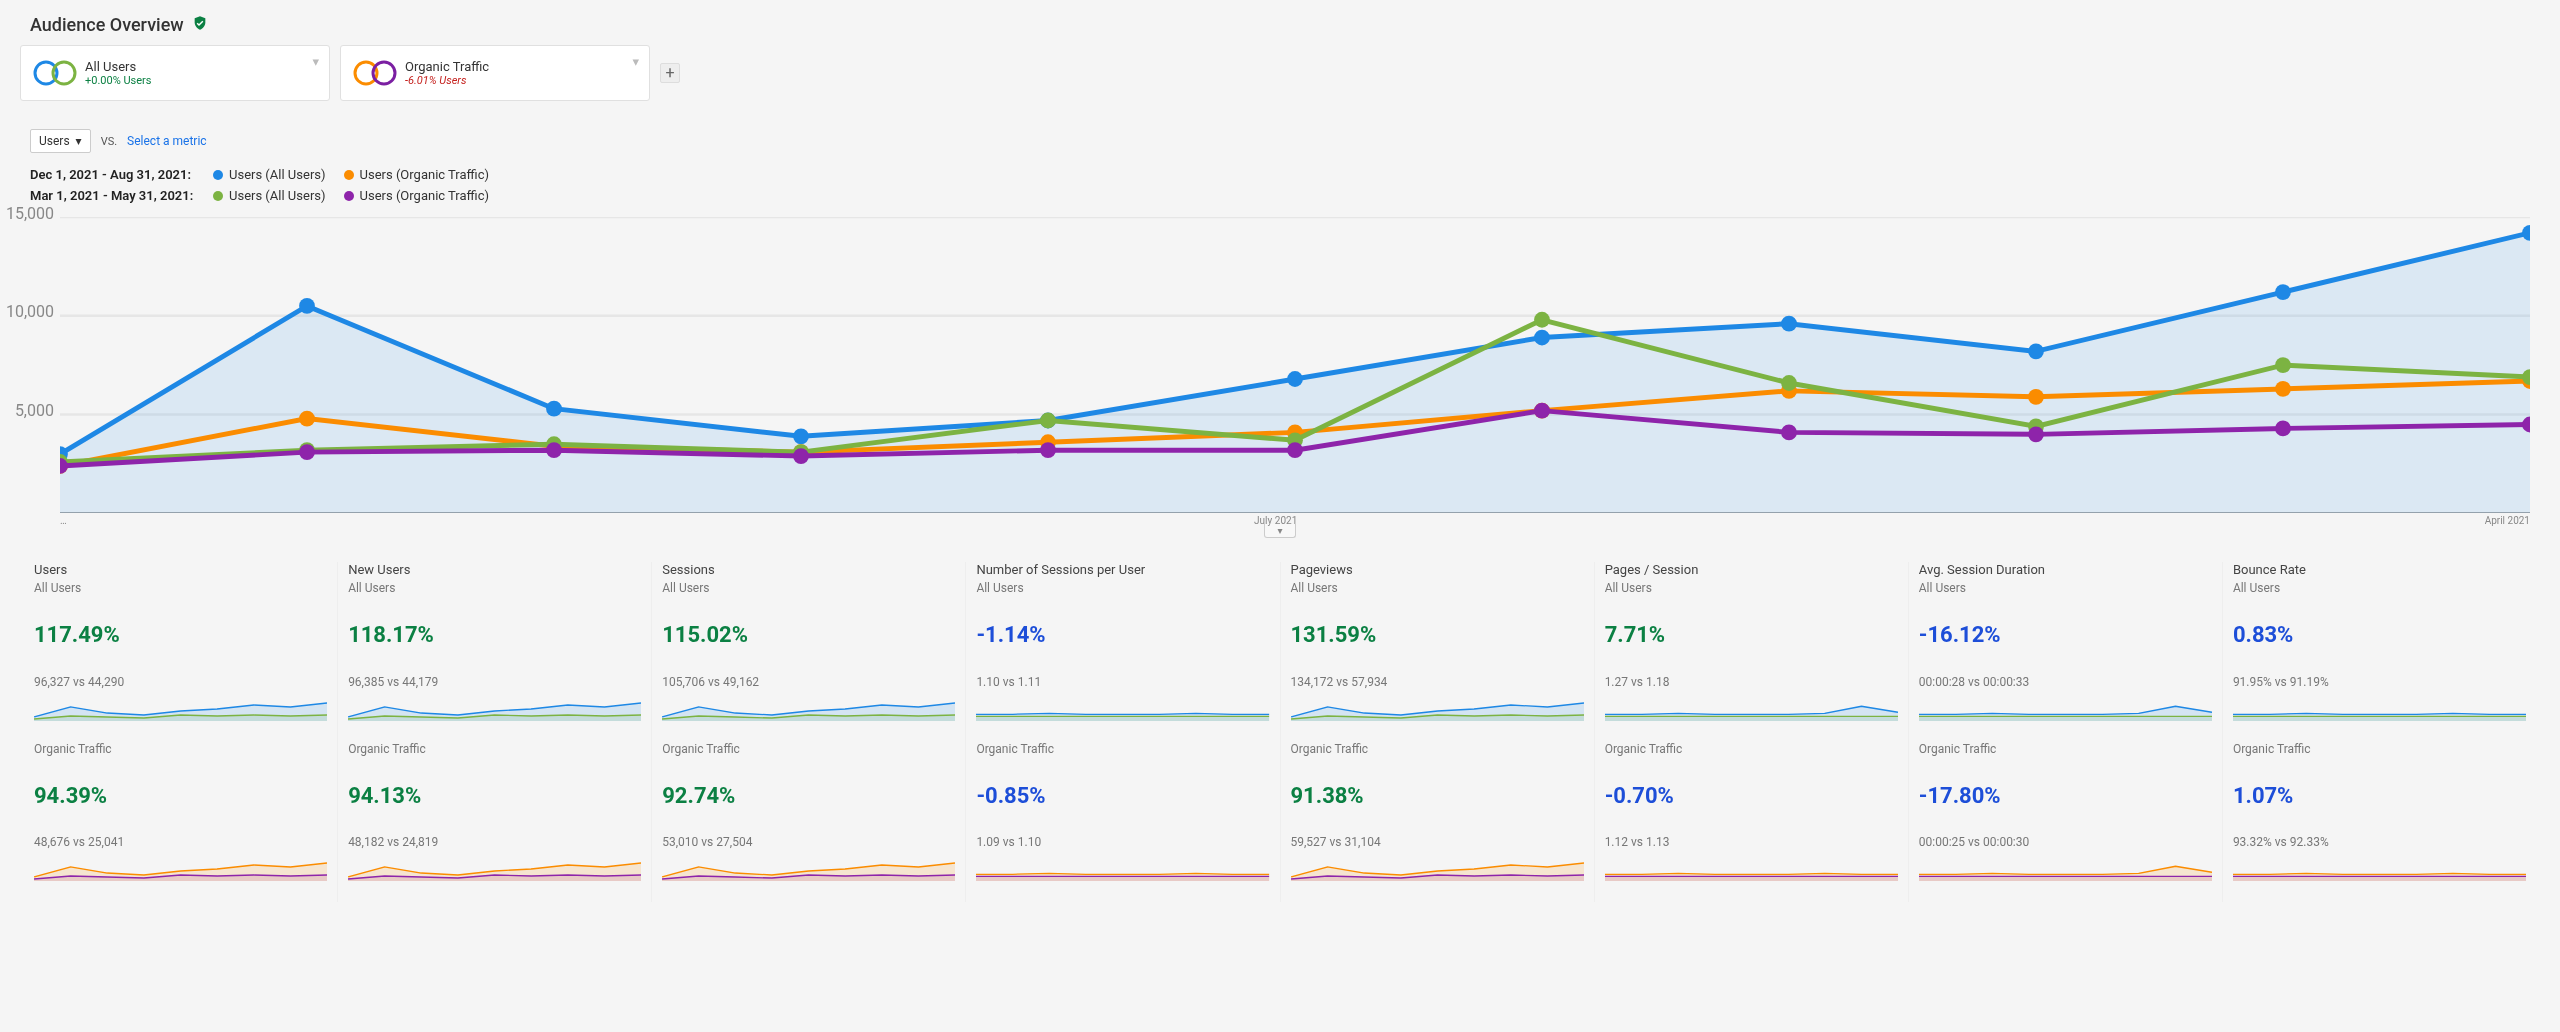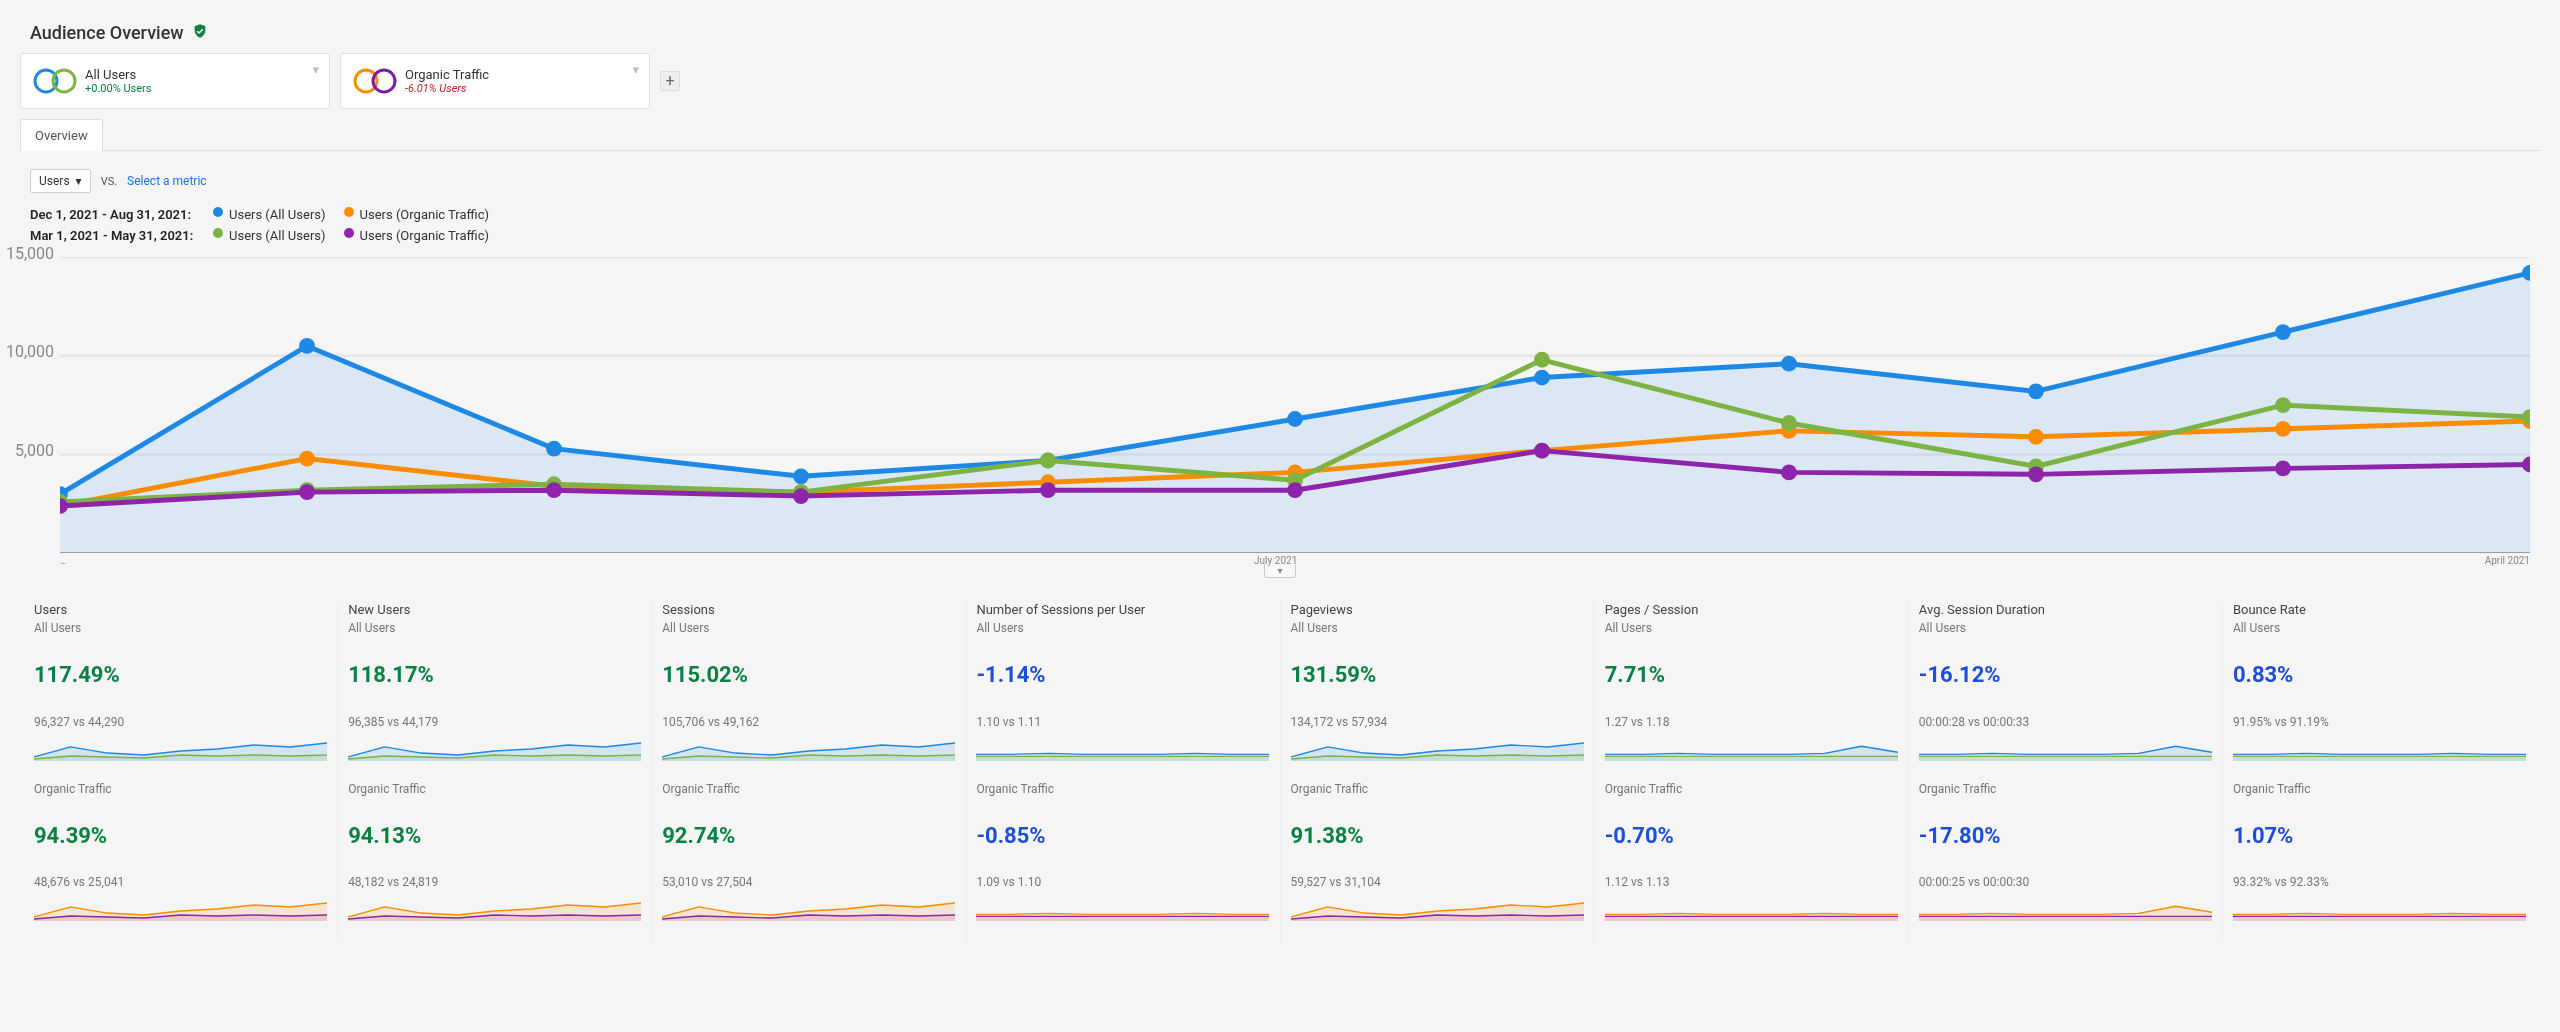--- a/index.html
+++ b/index.html
@@ -1,18 +1,18 @@
 <!DOCTYPE html>
 <html><head>
 <meta charset="utf-8">
 <style>
 * { margin: 0; padding: 0; box-sizing: border-box; }
 body { font-family: Roboto, Arial, sans-serif; background: #f5f5f5; font-size: 13px; color: #333; }
 
-.page-header { padding: 22px 30px 10px; display: flex; align-items: center; gap: 8px; }
+.page-header { padding: 14px 30px 10px; display: flex; align-items: center; gap: 8px; }
 .page-header h1 { font-size: 18px; font-weight: 500; color: #333; }
 .shield { width: 16px; height: 16px; }
 
 .content { padding: 0 20px 20px; }
 
 .segments-row { display: flex; gap: 10px; align-items: center; margin-bottom: 10px; }
 .segment-card { background: #fff; border: 1px solid #e0e0e0; border-radius: 3px; width: 310px; height: 56px; display: flex; align-items: center; padding: 6px 10px; position: relative; cursor: pointer; }
 .segment-card .rings { width: 50px; height: 38px; display: flex; align-items: center; }
 .segment-card .txt { display: flex; flex-direction: column; margin-left: 4px; }
 .segment-name { font-size: 13px; color: #333; }
@@ -24,21 +24,21 @@
 .tab { background: #f7f7f7; border: 1px solid #ddd; border-bottom: none; padding: 8px 14px; font-size: 13px; color: #555; border-radius: 3px 3px 0 0; margin-bottom: -1px; background:#fff; }
 
 .metric-select-row { display: flex; align-items: center; gap: 10px; padding: 18px 10px 14px; }
 .dd { display:inline-flex; align-items:center; gap:6px; background:#fff; border:1px solid #ccc; padding:4px 8px; font-size:12px; cursor:pointer; border-radius:2px; }
 .vs { font-size: 11px; color:#555; }
 .link { color:#1a73e8; font-size:12px; cursor:pointer; }
 
 .legend-block { padding: 0 10px 4px; }
 .legend-row { display:flex; align-items:center; gap: 18px; font-size:13px; margin-bottom:6px; }
 .lr-label { font-weight: 600; color:#222; min-width: 165px; }
-.legend-item { display:inline-flex; gap:6px; }
+.legend-item { display:inline-flex; align-items:center; gap:6px; }
 .dot { width:10px; height:10px; border-radius:50%; display:inline-block; }
 
 .chart-wrap { position:relative; padding: 4px 10px 0 40px; }
 .yaxis { position:absolute; left:0; top:0; bottom:18px; width:40px; }
 .ylabel { position:absolute; right:6px; font-size:16px; color:#888; transform:translateY(-50%); }
 .chart-svg { width:100%; display:block; }
 .xaxis { display:flex; justify-content:space-between; font-size:10px; color:#888; padding: 2px 0 0; }
 
 .pager { display:flex; justify-content:center; margin-top:-2px; }
 .pager-btn { border:1px solid #ccc; border-top:none; background:#f8f8f8; width:32px; height:14px; display:flex; align-items:center; justify-content:center; border-radius:0 0 3px 3px; cursor:pointer; color:#888; font-size:10px; }
@@ -93,23 +93,20 @@
     </span>
     <span class="txt">
       <span class="segment-name">Organic Traffic</span>
       <span class="segment-delta delta-red">-6.01% Users</span>
     </span>
     <span class="seg-chevron">▾</span>
       </div>
       <div class="add-seg">+</div>
     </div>
 
-  <div class="tabs">
-    <div class="tab">Overview</div>
-  </div>
 
   <div class="metric-select-row">
     <span class="dd">
       <span>Users</span>
       <span>▾</span>
     </span>
     <span class="vs">VS.</span>
     <span class="link">Select a metric</span>
   </div>
 

